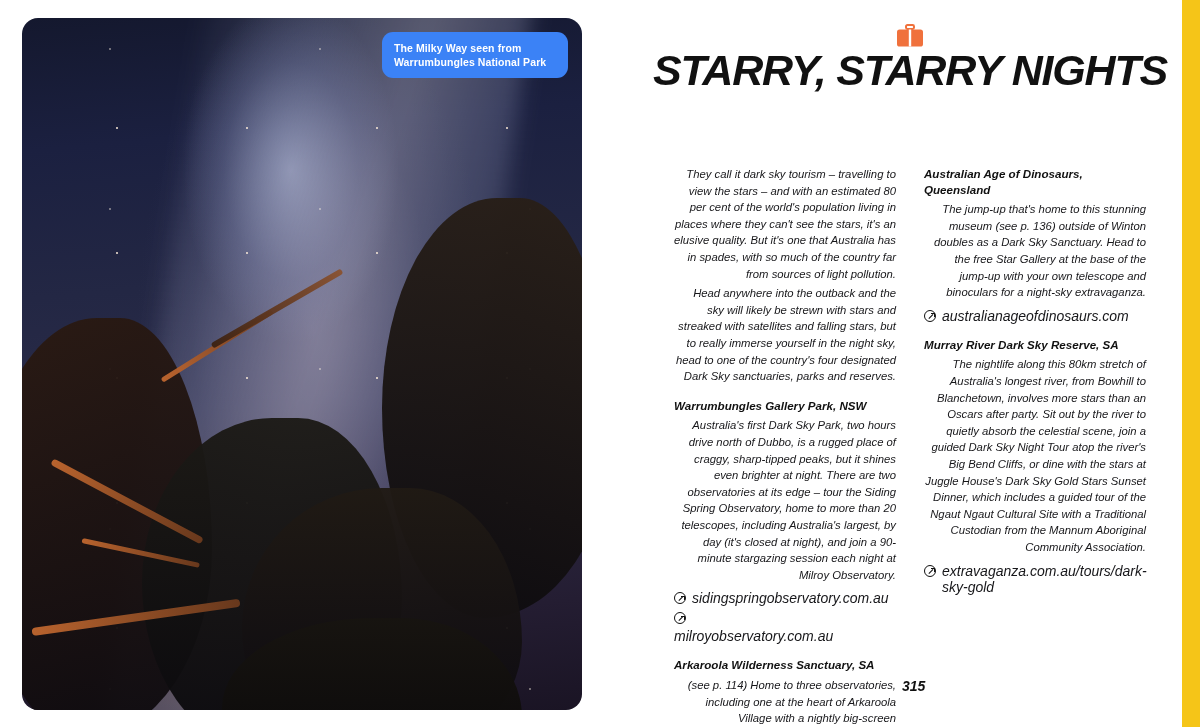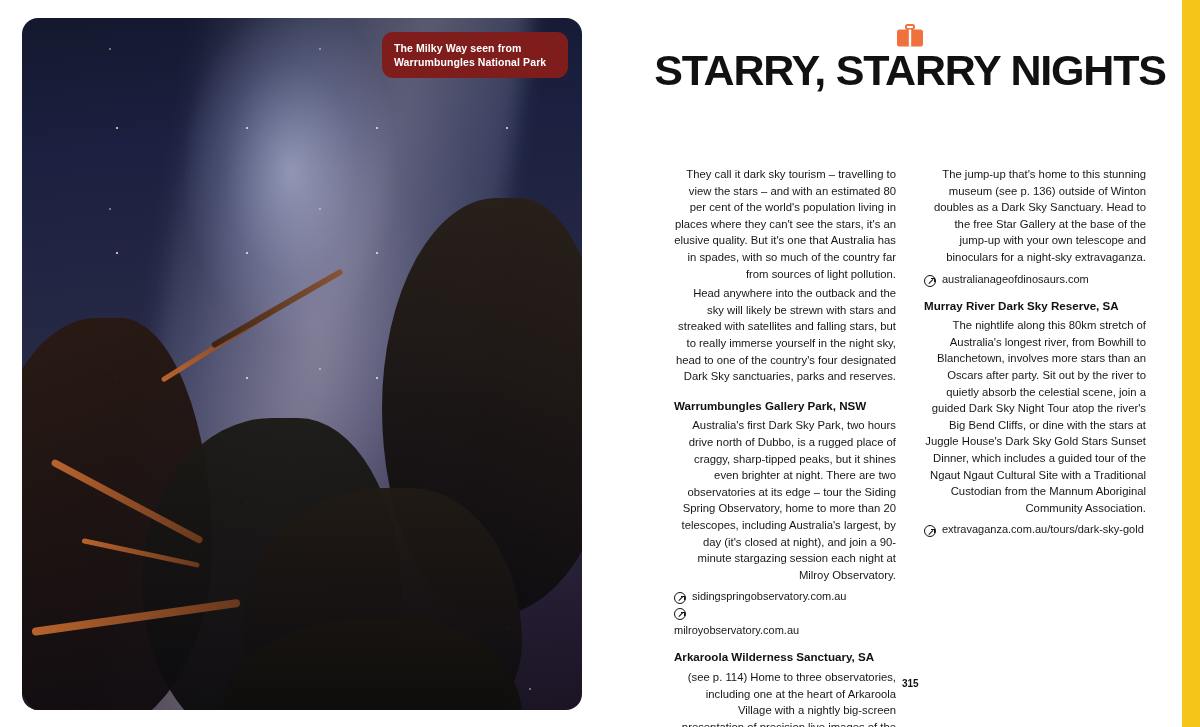--- a/index.html
+++ b/index.html
@@ -120,38 +120,39 @@
   .branch.b2 { left: 60px;  top: 520px; width: 120px; height: 5px; transform: rotate(12deg); }
   .branch.b3 { left: 140px; top: 360px; width: 130px; height: 5px; transform: rotate(-32deg); }
   .branch.b4 { right: 90px; top: 250px; width: 150px; height: 6px; transform: rotate(150deg); background: linear-gradient(90deg,#8a5230,#3a2112); }
   .branch.b5 { left: 10px;  top: 610px; width: 210px; height: 8px; transform: rotate(-8deg); }
 
   .caption {
     position: absolute;
     right: 14px;
     top: 14px;
     width: 186px;
-    background: #7f1d1d;
+    background: #3b82f6;
     color: #ffffff;
     border-radius: 11px;
     padding: 9px 12px;
     font-size: 10.5px;
     font-weight: bold;
     line-height: 1.35;
     letter-spacing: 0.1px;
     z-index: 5;
   }
 
   
   .article {
     position: absolute;
     left: 640px;
     top: 0;
     width: 540px;
     height: 581px;
+    font-style: italic;
   }
   .suitcase-icon {
     position: absolute;
     left: 50%;
     top: 24px;
     transform: translateX(-50%);
   }
   .headline {
     position: absolute;
     left: 0;
@@ -220,21 +221,21 @@
     font-weight: bold;
     color: #111111;
     line-height: 1.35;
   }
   h3.first { margin-top: 15px; }
   .link-row {
     display: flex;
     align-items: flex-start;
     gap: 6px;
     margin-top: 7px;
-    font-size: 11px;
+    font-size: 14px;
     color: #17171a;
   }
   .link-row + .link-row { margin-top: 4px; flex-direction: column; }
   .link-icon {
     flex: 0 0 auto;
     width: 12px;
     height: 12px;
     border: 1.2px solid #111;
     border-radius: 50%;
     position: relative;
@@ -257,21 +258,21 @@
     top: 2.4px;
     width: 3.2px;
     height: 3.2px;
     border-top: 1.2px solid #111;
     border-right: 1.2px solid #111;
   }
   .page-number {
     position: absolute;
     left: 262px;
     top: 678px;
-    font-size: 10px;
+    font-size: 14px;
     font-weight: bold;
     color: #111111;
   }
 </style>
 </head>
 <body>
 
 <div class="page">
 
   <div class="photo-wrap">
@@ -321,20 +322,21 @@
           <span class="link-icon"></span>
           <span>milroyobservatory.com.au</span>
         </div>
 
         <h3>Arkaroola Wilderness Sanctuary, SA</h3>
         <p>(see p. 114) Home to three observatories, including one at the heart of Arkaroola Village with a nightly big-screen presentation of precision live images of the universe.</p>
 
       </div>
 
       <div class="col">
+        <h3 class="first" style="margin-top:0">Australian Age of Dinosaurs, Queensland</h3>
         <p>The jump-up that's home to this stunning museum (see p. 136) outside of Winton doubles as a Dark Sky Sanctuary. Head to the free Star Gallery at the base of the jump-up with your own telescope and binoculars for a night-sky extravaganza.</p>
         <div class="link-row">
           <span class="link-icon"></span>
           <span>australianageofdinosaurs.com</span>
         </div>
 
         <h3>Murray River Dark Sky Reserve, SA</h3>
         <p>The nightlife along this 80km stretch of Australia's longest river, from Bowhill to Blanchetown, involves more stars than an Oscars after party. Sit out by the river to quietly absorb the celestial scene, join a guided Dark Sky Night Tour atop the river's Big Bend Cliffs, or dine with the stars at Juggle House's Dark Sky Gold Stars Sunset Dinner, which includes a guided tour of the Ngaut Ngaut Cultural Site with a Traditional Custodian from the Mannum Aboriginal Community Association.</p>
         <div class="link-row">
           <span class="link-icon"></span>

